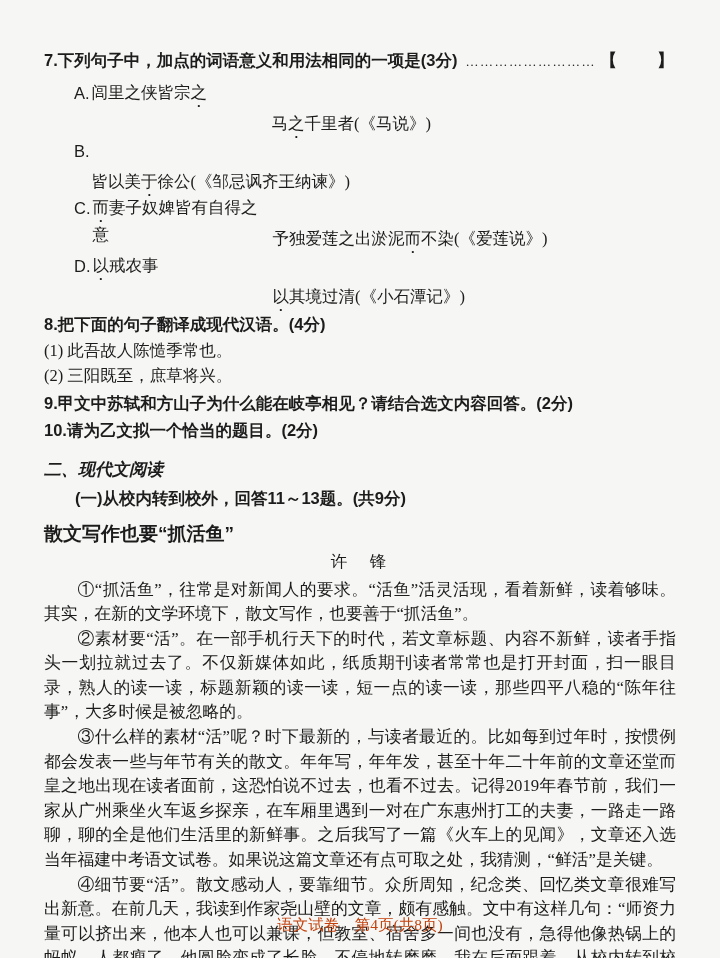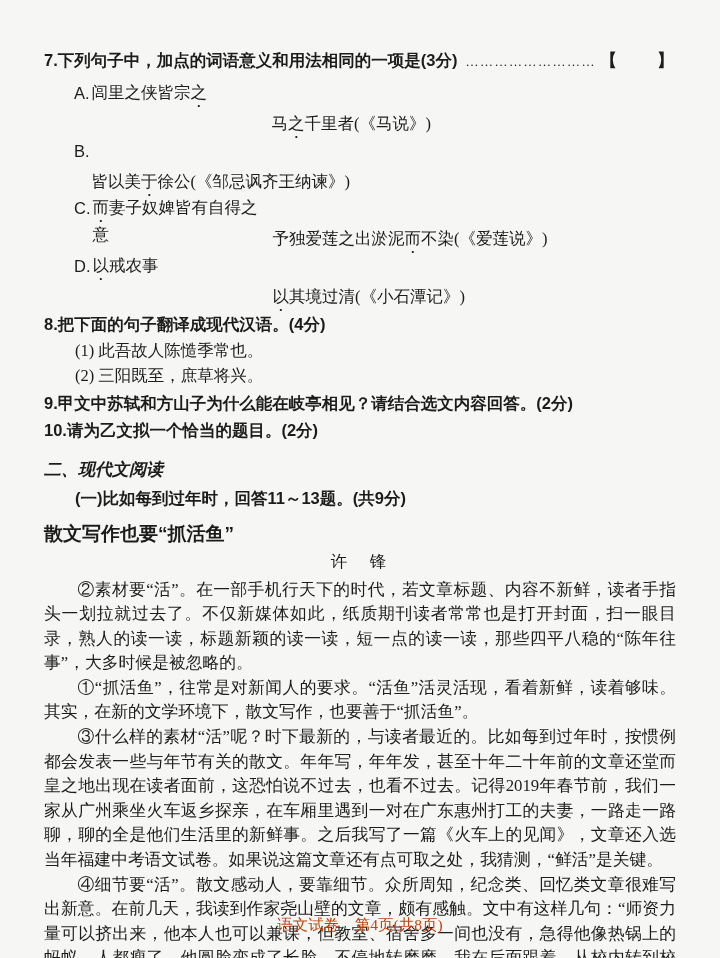--- a/index.html
+++ b/index.html
@@ -30,21 +30,21 @@
   
   .em{position:relative;display:inline-block;}
   .em::after{
     content:"•";
     position:absolute;left:50%;bottom:-0.5em;
     transform:translateX(-50%);
     font-size:9px;line-height:1;color:#111;
   }
 
   .q-line{font-size:16.5px;line-height:25.5px;margin-top:2px;}
-  .subs{margin-left:31px;}
+  .subs{}
   .sub-item{font-size:16.5px;line-height:25.5px;}
 
   .sec-heading{margin-top:12px;font-size:17px;line-height:27px;font-style:italic;}
   .sub-heading{margin-left:31px;margin-top:2px;font-size:16.5px;line-height:27px;}
 
   .essay-title{font-size:19px;line-height:29px;margin:7px 0 0 0;}
   .essay-author{text-align:center;font-size:16.5px;line-height:27px;letter-spacing:3px;}
 
   .essay-body{margin-top:3px;}
   .essay-p{
@@ -103,28 +103,28 @@
 
     <div class="q-line">
       <span class="hei">9.</span><span class="hei">甲文中苏轼和方山子为什么能在岐亭相见？请结合选文内容回答。(2分)</span>
     </div>
 
     <div class="q-line">
       <span class="hei">10.</span><span class="hei">请为乙文拟一个恰当的题目。(2分)</span>
     </div>
 
     <div class="sec-heading hei">二、现代文阅读</div>
-    <div class="sub-heading hei">(一)比如每到过年时，回答11～13题。(共9分)</div>
+    <div class="sub-heading hei">(一)从校内转到校外，回答11～13题。(共9分)</div>
 
     <h1 class="essay-title hei">散文写作也要“抓活鱼”</h1>
     <div class="essay-author">许　锋</div>
 
     <div class="essay-body">
+        <p class="essay-p">①“抓活鱼”，往常是对新闻人的要求。“活鱼”活灵活现，看着新鲜，读着够味。其实，在新的文学环境下，散文写作，也要善于“抓活鱼”。</p>
         <p class="essay-p">②素材要“活”。在一部手机行天下的时代，若文章标题、内容不新鲜，读者手指头一划拉就过去了。不仅新媒体如此，纸质期刊读者常常也是打开封面，扫一眼目录，熟人的读一读，标题新颖的读一读，短一点的读一读，那些四平八稳的“陈年往事”，大多时候是被忽略的。</p>
-        <p class="essay-p">①“抓活鱼”，往常是对新闻人的要求。“活鱼”活灵活现，看着新鲜，读着够味。其实，在新的文学环境下，散文写作，也要善于“抓活鱼”。</p>
         <p class="essay-p">③什么样的素材“活”呢？时下最新的，与读者最近的。比如每到过年时，按惯例都会发表一些与年节有关的散文。年年写，年年发，甚至十年二十年前的文章还堂而皇之地出现在读者面前，这恐怕说不过去，也看不过去。记得2019年春节前，我们一家从广州乘坐火车返乡探亲，在车厢里遇到一对在广东惠州打工的夫妻，一路走一路聊，聊的全是他们生活里的新鲜事。之后我写了一篇《火车上的见闻》，文章还入选当年福建中考语文试卷。如果说这篇文章还有点可取之处，我猜测，“鲜活”是关键。</p>
         <p class="essay-p">④细节要“活”。散文感动人，要靠细节。众所周知，纪念类、回忆类文章很难写出新意。在前几天，我读到作家尧山壁的文章，颇有感触。文中有这样几句：“师资力量可以挤出来，他本人也可以兼课，但教室、宿舍多一间也没有，急得他像热锅上的蚂蚁，人都瘦了。他圆脸变成了长脸，不停地转磨磨，我在后面跟着。从校内转到校外，转着转着撞到一堵墙——槐南路小学。”真实、可信，生动、形象，把人物急切的样子写活了。</p>
         <p class="essay-p">⑤语言要“活”。“手机控”读者口味多样，散文的语言若还停留在过去的调子里，他们会觉得陈旧、不感兴趣。自然，不是说写散文要“网言网语”，一味迎合时兴的口味，能写得既“活”又“雅”，才见功力。这方面，汪曾祺是一个标杆。他的文学语言把文言和口语糅合</p>
       </div>
 
   </main>
 
   <footer class="footer">
     <span>语文试卷　第4页(共8页)</span>
   </footer>

